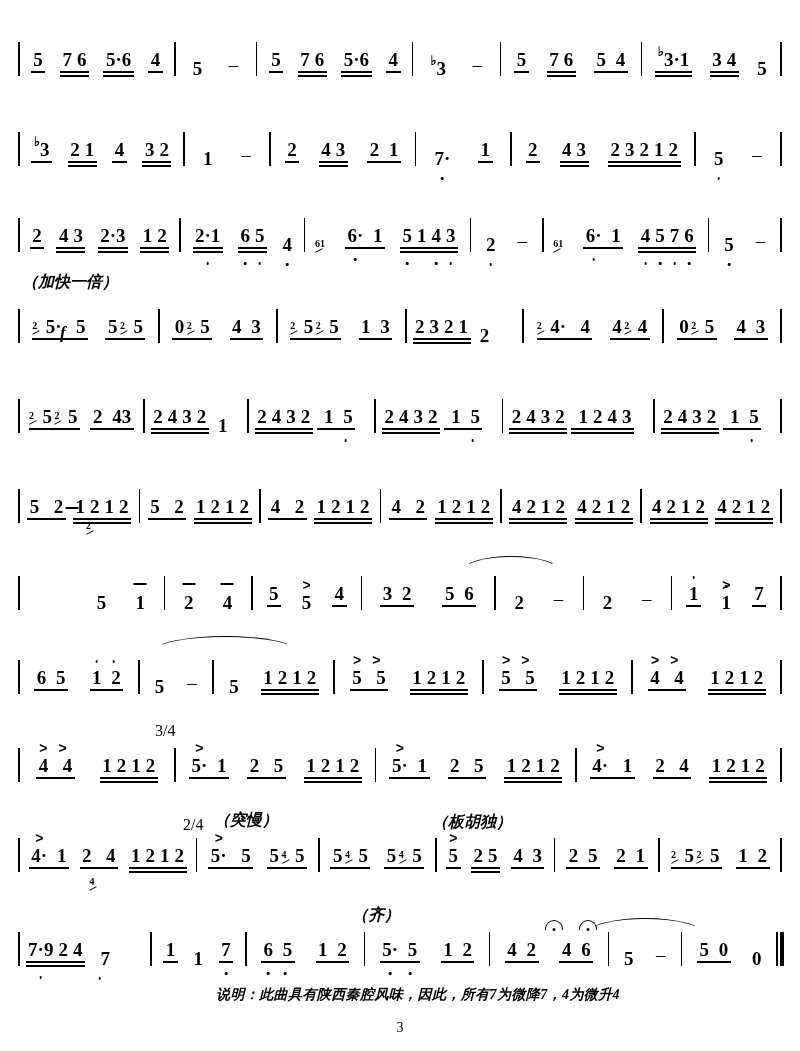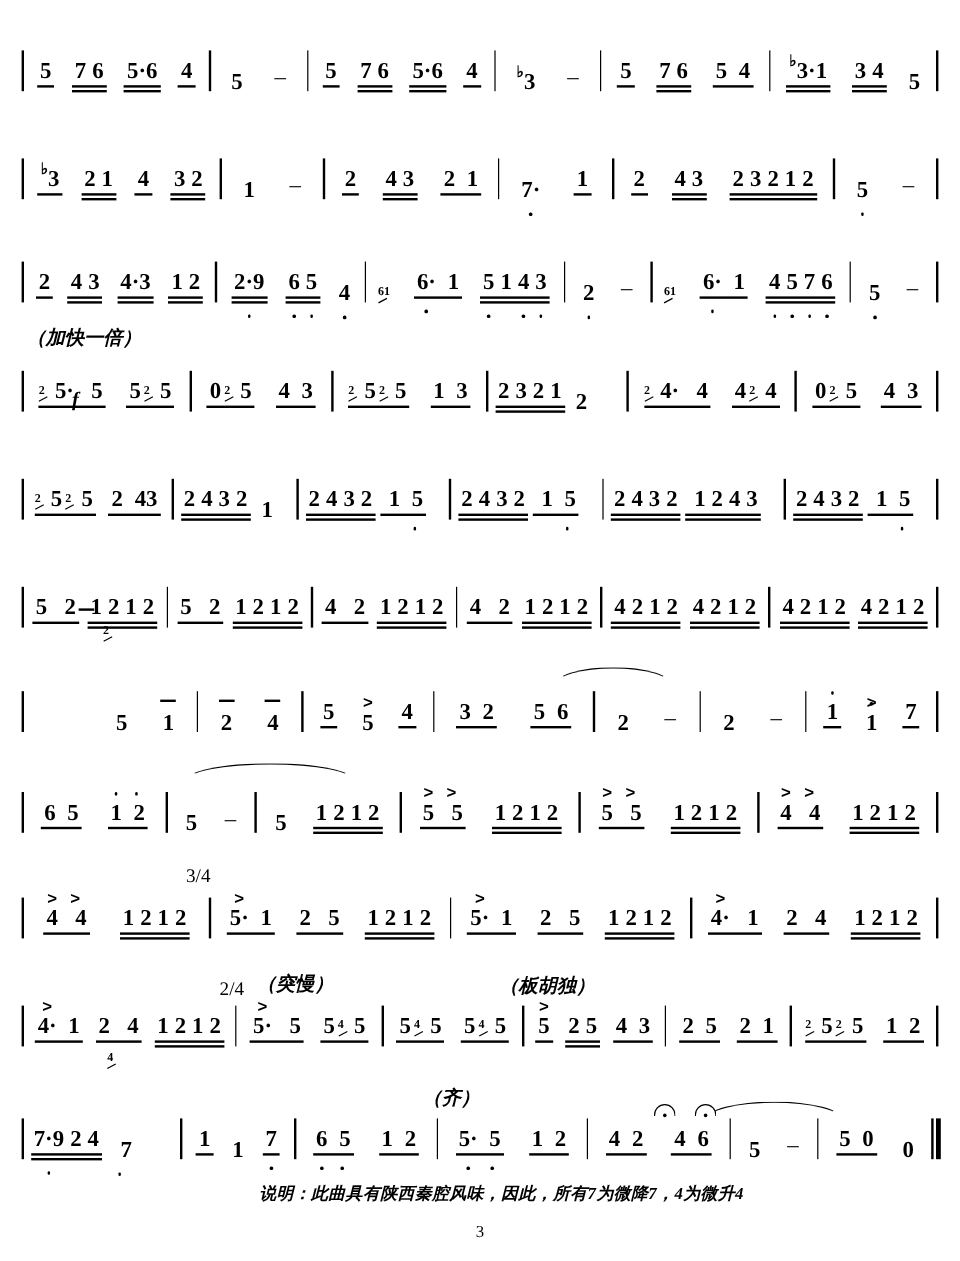--- a/index.html
+++ b/index.html
@@ -429,31 +429,31 @@
       <div class="bar"></div>
       <div class="measure">
         <div class="grp b1">
           <span class="n">2</span>
         </div>
         <div class="grp b2">
           <span class="n">4</span>
             <span class="n">3</span>
         </div>
         <div class="grp b2">
-          <span class="n">4·3</span>
-        </div>
-        <div class="grp b2">
-          <span class="n">1</span>
-            <span class="n">2</span>
-        </div>
-      </div>
-      <div class="bar"></div>
-      <div class="measure">
-        <div class="grp b2">
-          <span class="n lo">2·9</span>
+          <span class="n">2·3</span>
+        </div>
+        <div class="grp b2">
+          <span class="n">1</span>
+            <span class="n">2</span>
+        </div>
+      </div>
+      <div class="bar"></div>
+      <div class="measure">
+        <div class="grp b2">
+          <span class="n lo">2·1</span>
         </div>
         <div class="grp b2">
           <span class="n lo">6</span>
             <span class="n lo">5</span>
         </div>
         <span class="n lo">4</span>
       </div>
       <div class="bar"></div>
       <div class="measure">
         <span class="grace w2">
@@ -984,21 +984,21 @@
             <span class="n">1</span>
             <span class="n">2</span>
         </div>
       </div>
       <div class="bar"></div>
     </div>
   </div>
 
   <div class="timesig" style="top:816px; left:183px;">2/4</div>
   <div class="anno" style="top:810px; left:214px;text-align:center;">（突慢）</div>
-  <div class="anno" style="top:812px; left:416px;">（板胡独）</div>
+  <div class="anno" style="top:812px; left:432px;">（板胡独）</div>
   <div class="staff" style="top:814px;">
     <div class="staff-inner">
       <div class="bar"></div>
       <div class="measure">
         <div class="grp b1">
           <span class="n">4·<span class="acct">&gt;</span></span>
             <span class="n">&nbsp;1</span>
         </div>
         <div class="grp b1">
           <span class="n">2</span>

